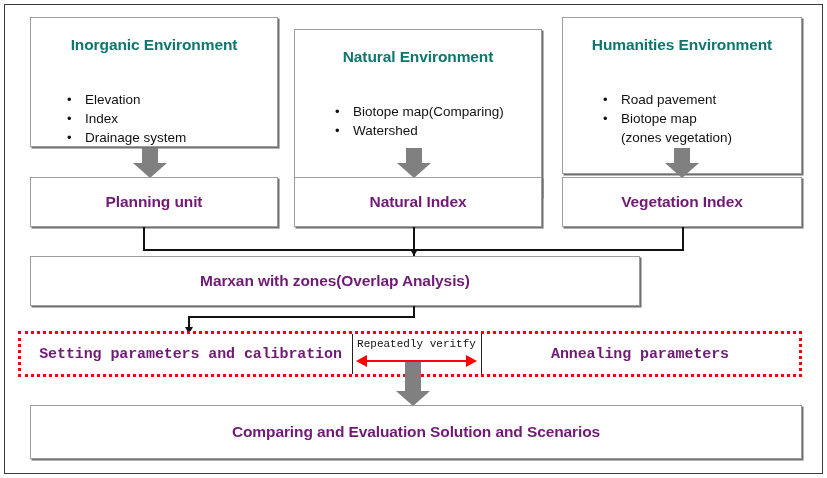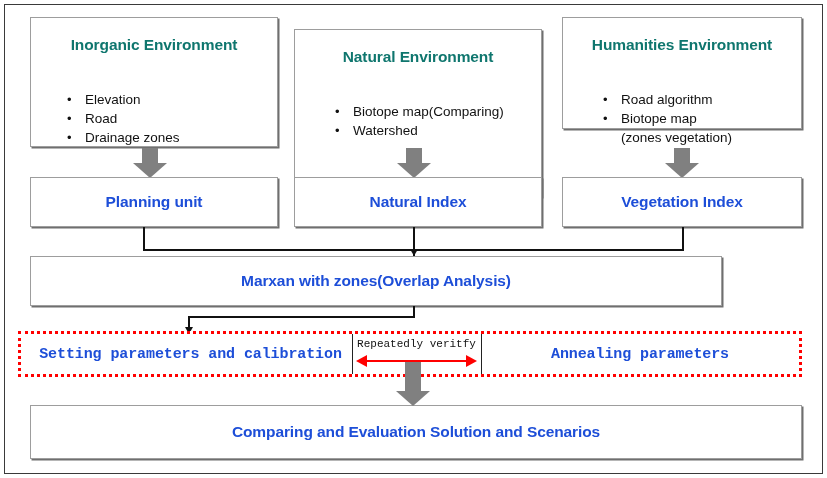--- a/index.html
+++ b/index.html
@@ -82,21 +82,21 @@
   .bullets.indent2 li::before { left: 28px; }
 
   
   .box-label {
     position: absolute;
     left: 0; right: 0; top: 50%;
     transform: translateY(-50%);
     text-align: center;
     font-weight: bold;
     font-size: 15.5px;
-    color: #1d4ed8;
+    color: #701a75;
     letter-spacing: -0.1px;
   }
   .box-label.sm { font-size: 15px; }
 
   
   .garrow {
     position: absolute;
     width: 34px;
   }
   .garrow .shaft {
@@ -175,37 +175,37 @@
 <body>
 
 <div id="canvas">
 
   <div class="outer-frame"></div>
 
   <div class="fbox" style="left:30px; top:17px; width:248px; height:130px;">
     <div class="cat-title" style="top:18px;">Inorganic Environment</div>
     <ul class="bullets" style="top:60px;">
       <li>Elevation</li>
-      <li>Road</li>
-      <li>Drainage zones</li>
+      <li>Index</li>
+      <li>Drainage system</li>
     </ul>
   </div>
 
   <div class="fbox" style="left:294px; top:29px; width:248px; height:168px;">
     <div class="cat-title" style="top:18px;">Natural Environment</div>
     <ul class="bullets indent2" style="top:60px;">
       <li>Biotope map(Comparing)</li>
       <li>Watershed</li>
     </ul>
   </div>
 
-  <div class="fbox" style="left:562px; top:17px; width:240px; height:112px;">
+  <div class="fbox" style="left:562px; top:17px; width:240px; height:157px;">
     <div class="cat-title" style="top:18px;">Humanities Environment</div>
     <ul class="bullets indent2" style="top:60px;">
-      <li>Road algorithm</li>
+      <li>Road pavement</li>
       <li>Biotope map
 (zones vegetation)</li>
     </ul>
   </div>
 
   <div class="garrow" style="left:133px; top:148px; height:30px;">
     <div class="shaft" style="height:16px;"></div>
     <div class="head" style="top:15px;"></div>
   </div>
   <div class="garrow" style="left:397px; top:148px; height:30px;">
@@ -229,21 +229,21 @@
     <div class="box-label">Vegetation Index</div>
   </div>
 
   <div class="ln v" style="left:143px; top:227px; height:23px;"></div>
   <div class="ln v" style="left:413px; top:227px; height:23px;"></div>
   <div class="ln v" style="left:682px; top:227px; height:23px;"></div>
   <div class="ln h" style="left:143px; top:249px; width:541px;"></div>
   <div class="ln v" style="left:413px; top:249px; height:8px;"></div>
   <div class="tip-down" style="left:410px; top:249px;"></div>
 
-  <div class="fbox" style="left:30px; top:256px; width:692px; height:50px;">
+  <div class="fbox" style="left:30px; top:256px; width:610px; height:50px;">
     <div class="box-label">Marxan with zones(Overlap Analysis)</div>
   </div>
 
   <div class="ln v" style="left:413px; top:306px; height:11px;"></div>
   <div class="ln h" style="left:188px; top:316px; width:227px;"></div>
   <div class="ln v" style="left:188px; top:316px; height:13px;"></div>
   <div class="tip-down" style="left:185px; top:327px;"></div>
 
   <div class="red-box" style="left:18px; top:331px; width:784px; height:46px;">
     <div class="red-divider" style="left:331px; top:0; height:100%;"></div>

